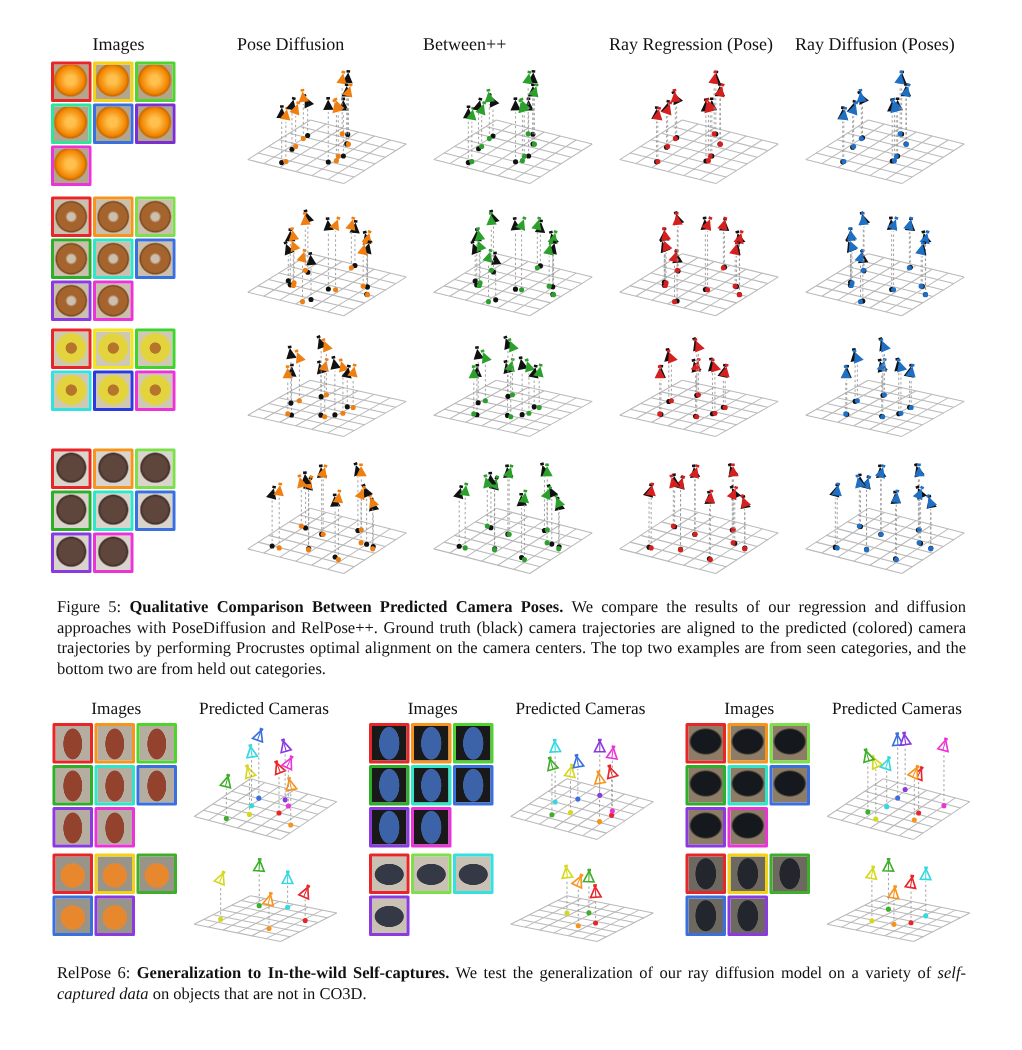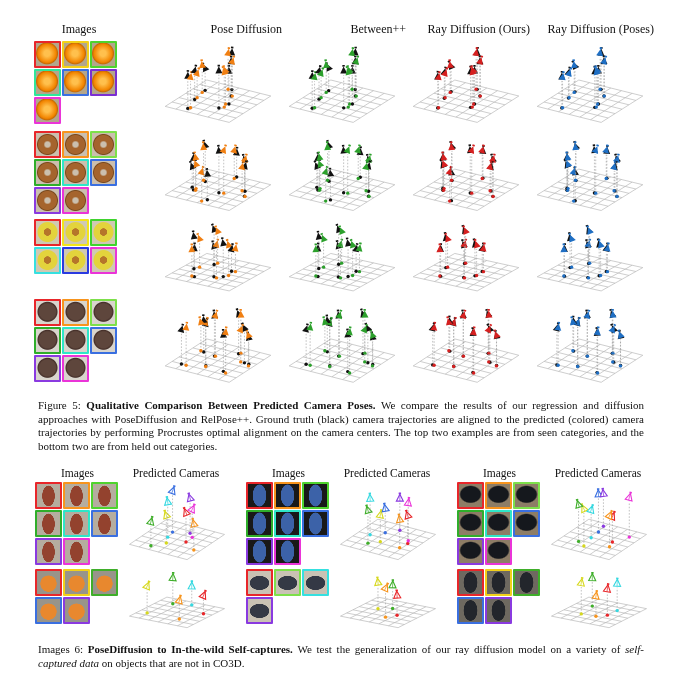--- a/index.html
+++ b/index.html
@@ -1,19 +1,19 @@
 <!DOCTYPE html>
 <html><head>
 <meta charset="utf-8">
 <style>
   html,body{margin:0;padding:0}
   body{width:681px;height:700px;background:#ffffff;font-family:"Liberation Serif",serif;color:#111;overflow:hidden}
   .f5-head{display:flex;margin-top:22px;font-size:12px}
   .h-img{width:158px;text-align:center}
-  .h-col{width:124px;text-align:right}
+  .h-col{width:124px;text-align:left}
   .f5-row{display:flex;align-items:flex-start;padding-left:34px;margin-top:4px}
   .thumbs{width:88px;margin-right:36px}
   .trow{display:flex}
   .thumb{width:23px;height:23px;border:2px solid #000;margin:0 1px 1px 0;border-radius:1px;background:#cfc9bd}
   .plot{margin-right:4px;display:block}
   .obj-orange{background:radial-gradient(circle at 48% 45%,#ffc04d 0 3px,#f28500 9px,#c76b05 10.5px,#b3a68c 11.5px)}
   .obj-donut{background:radial-gradient(circle at 50% 50%,#cbbfae 0 2.5px,#a5642d 4px 9px,#7a4a1e 10px,#cbbfae 11px)}
   .obj-flower{background:radial-gradient(circle at 50% 48%,#b5752a 0 3.5px,#e3d33c 4px 9.5px,#cfc9b4 10.5px)}
   .obj-cake{background:radial-gradient(circle at 50% 47%,#5e463c 0 8px,#46302a 9.5px,#d9d5cd 10.5px)}
   .obj-hydrant{background:radial-gradient(ellipse 38% 62% at 50% 52%,#93422e 0 70%,#b5ad9f 74%)}
@@ -32,21 +32,21 @@
   .f6-row .thumbs{width:85px;margin-right:4px}
 </style>
 </head>
 <body>
 
 <section>
   <div class="f5-head">
     <span class="h-img">Images</span>
     <span class="h-col">Pose Diffusion</span>
     <span class="h-col">Between++</span>
-    <span class="h-col">Ray Diffusion (Ours)</span>
+    <span class="h-col">Ray Regression (Pose)</span>
     <span class="h-col">Ray Diffusion (Poses)</span>
   </div>
   <div id="f5-rows">
       <div class="f5-row">
         <div class="thumbs">
           <div class="trow">
             <div class="thumb obj-orange" style="border-color: rgb(232, 38, 42);"></div>
             <div class="thumb obj-orange" style="border-color: rgb(242, 209, 25);"></div>
             <div class="thumb obj-orange" style="border-color: rgb(79, 211, 46);"></div>
           </div>
@@ -2274,14 +2274,14 @@
             <circle cx="72.16910053811631" cy="41.58243597363934" r="1.7" fill="#35d8e0"></circle>
             <g transform="translate(72.16910053811631,14.628371113738979) rotate(2.0767338457517326)">
               <polygon points="0,-4.4 3.5,2.6 -3.5,2.6" fill="#ffffff" stroke="#35d8e0" stroke-width="1.1"></polygon>
               <line x1="0" y1="-4.4" x2="0" y2="2.6" stroke="#35d8e0" stroke-width="0.7"></line>
               <rect x="-1.2" y="-6" width="2.4" height="1.7" fill="#35d8e0"></rect>
             </g>
           </svg>
         </div>
       </div>
     </div>
-  <p class="caption"><span>Images 6: </span><b>PoseDiffusion to In-the-wild Self-captures.</b><span> We test the generalization of our ray diffusion model on a variety of </span><i>self-captured data</i><span> on objects that are not in CO3D.</span></p>
+  <p class="caption"><span>RelPose 6: </span><b>Generalization to In-the-wild Self-captures.</b><span> We test the generalization of our ray diffusion model on a variety of </span><i>self-captured data</i><span> on objects that are not in CO3D.</span></p>
 </section>
 
 </body></html>

